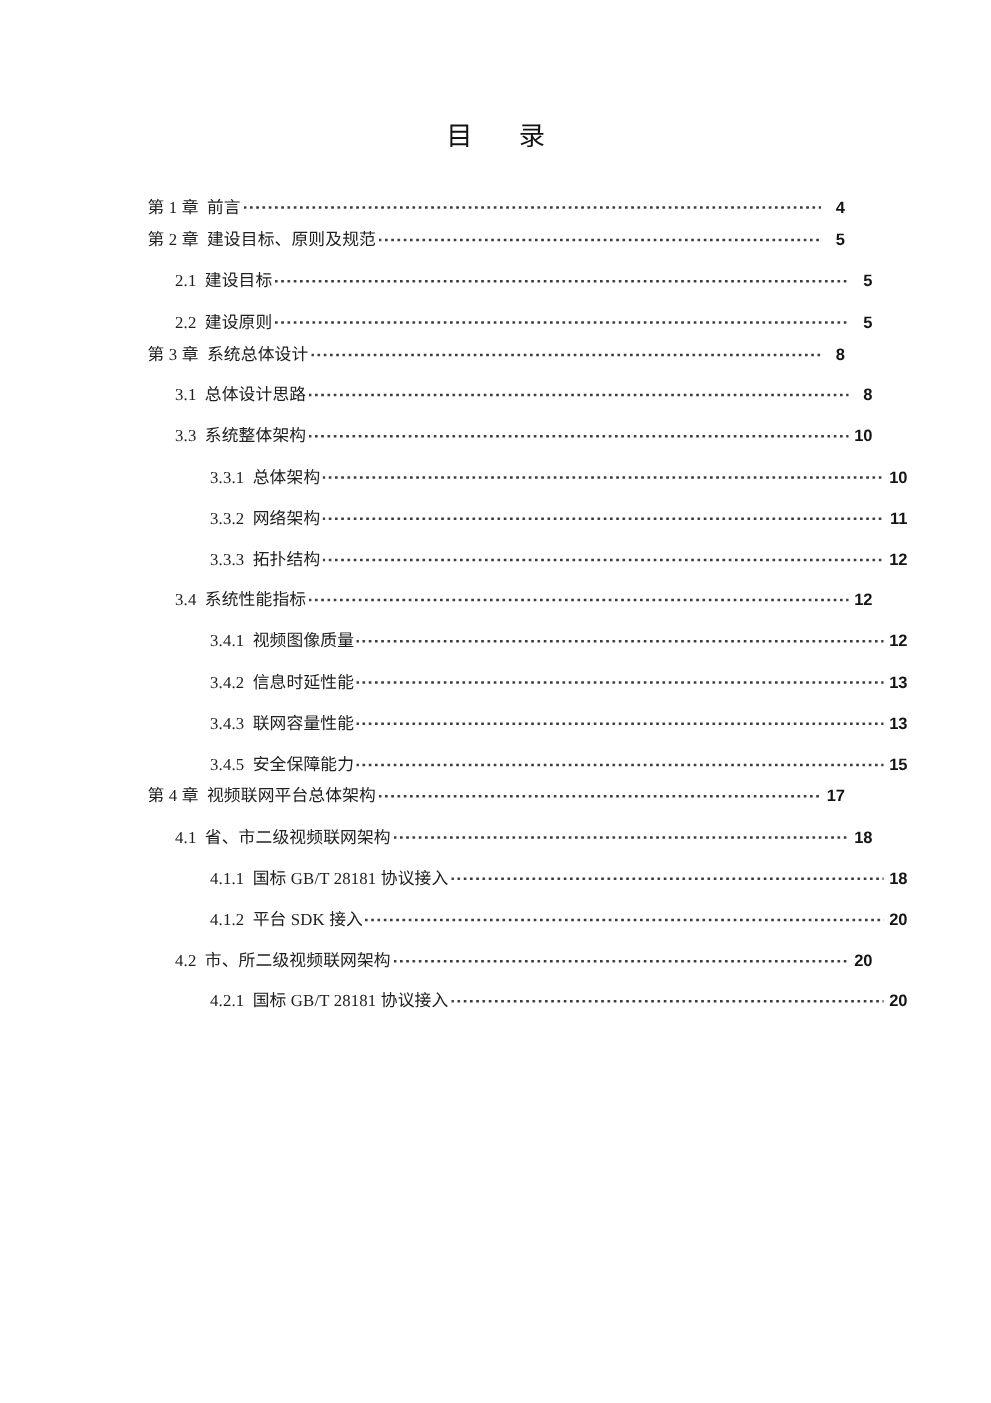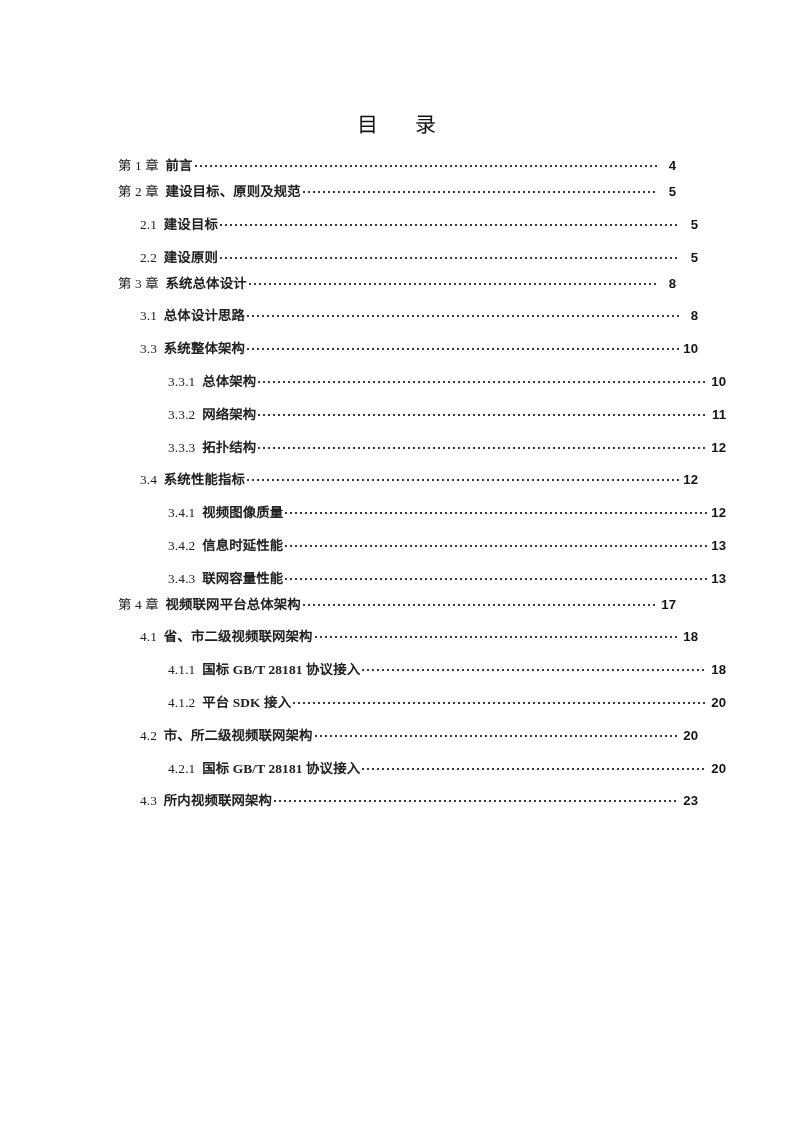--- a/index.html
+++ b/index.html
@@ -17,21 +17,21 @@
     background: #ffffff;
     overflow: hidden;
     font-family: "Liberation Serif", "DejaVu Serif", serif;
     color: #1a1a1a;
     -webkit-font-smoothing: antialiased;
   }
 
   
   .toc-title {
     position: absolute;
-    top: 108px;
+    top: 92px;
     left: 0;
     width: 793px;
     text-align: center;
     font-size: 21px;
     letter-spacing: 0.38em;
     text-indent: 0.38em;
     font-weight: 400;
     color: #111111;
     font-family: "Liberation Serif", "DejaVu Serif", serif;
   }
@@ -70,21 +70,20 @@
     flex: 0 0 auto;
     padding-right: 2px;
   }
 
   .entry-num {
     letter-spacing: 0.01em;
   }
 
   .entry-label {
     letter-spacing: 0.01em;
-    font-weight: bold;
   }
 
   .leader {
     flex: 1 1 auto;
     min-width: 10px;
     position: relative;
     height: 1em;
     overflow: hidden;
   }
 
@@ -182,20 +181,25 @@
       <div class="toc-entry lvl3">
         <span class="entry-text"><span class="entry-num">3.4.2</span>&nbsp;&nbsp;<span class="entry-label">信息时延性能</span></span>
         <span class="leader"></span>
         <span class="entry-page">13</span>
       </div>
       <div class="toc-entry lvl3">
         <span class="entry-text"><span class="entry-num">3.4.3</span>&nbsp;&nbsp;<span class="entry-label">联网容量性能</span></span>
         <span class="leader"></span>
         <span class="entry-page">13</span>
       </div>
+      <div class="toc-entry lvl3">
+        <span class="entry-text"><span class="entry-num">3.4.5</span>&nbsp;&nbsp;<span class="entry-label">安全保障能力</span></span>
+        <span class="leader"></span>
+        <span class="entry-page">15</span>
+      </div>
       <div class="toc-entry lvl1 tight">
         <span class="entry-text"><span class="entry-num">第 4 章</span>&nbsp;&nbsp;<span class="entry-label">视频联网平台总体架构</span></span>
         <span class="leader"></span>
         <span class="entry-page">17</span>
       </div>
       <div class="toc-entry lvl2">
         <span class="entry-text"><span class="entry-num">4.1</span>&nbsp;&nbsp;<span class="entry-label">省、市二级视频联网架构</span></span>
         <span class="leader"></span>
         <span class="entry-page">18</span>
       </div>
@@ -212,20 +216,15 @@
       <div class="toc-entry lvl2">
         <span class="entry-text"><span class="entry-num">4.2</span>&nbsp;&nbsp;<span class="entry-label">市、所二级视频联网架构</span></span>
         <span class="leader"></span>
         <span class="entry-page">20</span>
       </div>
       <div class="toc-entry lvl3">
         <span class="entry-text"><span class="entry-num">4.2.1</span>&nbsp;&nbsp;<span class="entry-label">国标 GB/T 28181 协议接入</span></span>
         <span class="leader"></span>
         <span class="entry-page">20</span>
       </div>
-      <div class="toc-entry lvl2">
-        <span class="entry-text"><span class="entry-num">4.3</span>&nbsp;&nbsp;<span class="entry-label">所内视频联网架构</span></span>
-        <span class="leader"></span>
-        <span class="entry-page">23</span>
-      </div>
     </div>
 
 </div>
 
 </body></html>

